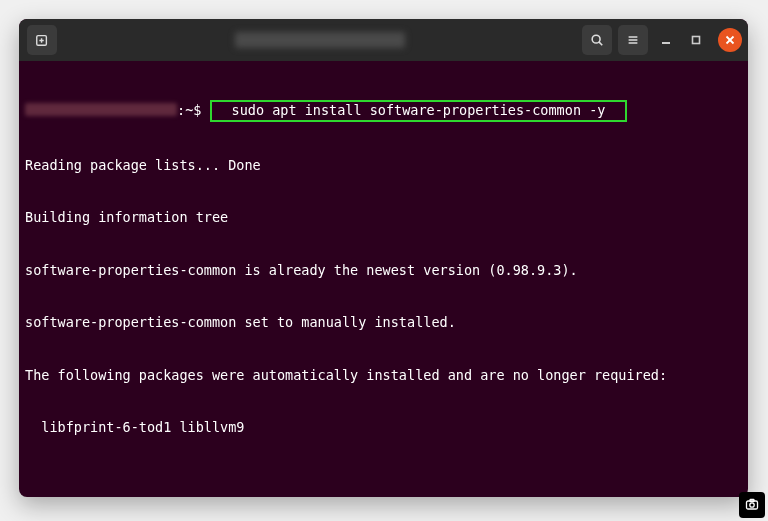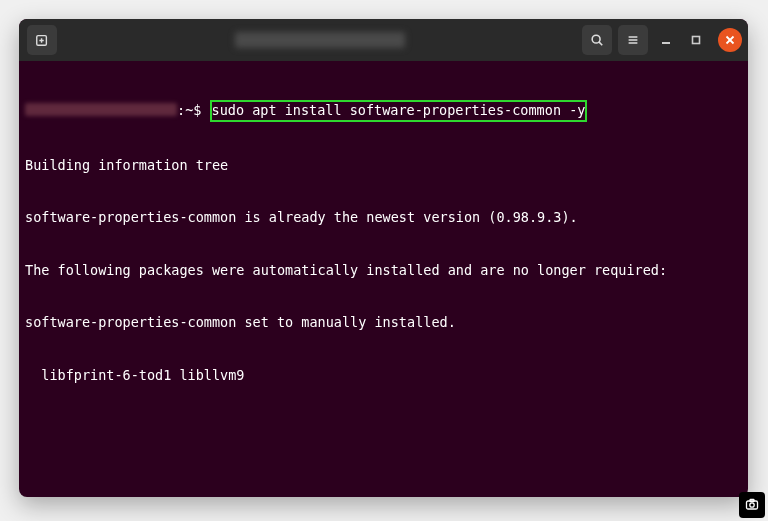--- a/index.html
+++ b/index.html
@@ -114,21 +114,21 @@
       width: 152px;
       height: 13px;
       background: rgba(160, 90, 100, 0.45);
       border-radius: 2px;
       filter: blur(2px);
       vertical-align: -1px;
     }
     .prompt-suffix { color: #ffffff; }
     .cmd-highlight {
       border: 2px solid #2fd82f;
-      padding: 0 0;
+      padding: 0 20px;
       display: inline-block;
     }
     .corner-badge {
       position: absolute;
       right: 3px;
       bottom: 3px;
       width: 26px;
       height: 26px;
       background: #000;
       border-radius: 4px;
@@ -181,24 +181,25 @@
         <svg viewBox="0 0 10 10" stroke="currentColor" stroke-width="1.8">
           <line x1="1.5" y1="1.5" x2="8.5" y2="8.5"></line>
           <line x1="8.5" y1="1.5" x2="1.5" y2="8.5"></line>
         </svg>
       </div>
     </div>
   </div>
 
   <div class="terminal">
     <span class="term-line"><span class="prompt-user-blur"></span><span class="prompt-suffix">:~$ </span><span class="cmd-highlight">sudo apt install software-properties-common -y</span></span>
+    <span class="term-line">Reading package lists... Done</span>
     <span class="term-line">Building information tree</span>
     <span class="term-line">software-properties-common is already the newest version (0.98.9.3).</span>
+    <span class="term-line">software-properties-common set to manually installed.</span>
     <span class="term-line">The following packages were automatically installed and are no longer required:</span>
-    <span class="term-line">software-properties-common set to manually installed.</span>
     <span class="term-line">  libfprint-6-tod1 libllvm9</span>
     
     
     
   </div>
 </div>
 
 <div class="corner-badge">
   <svg viewBox="0 0 16 16" fill="none" stroke="#ffffff" stroke-width="1.3">
     <rect x="2.5" y="4" width="11" height="8" rx="1.5"></rect>

